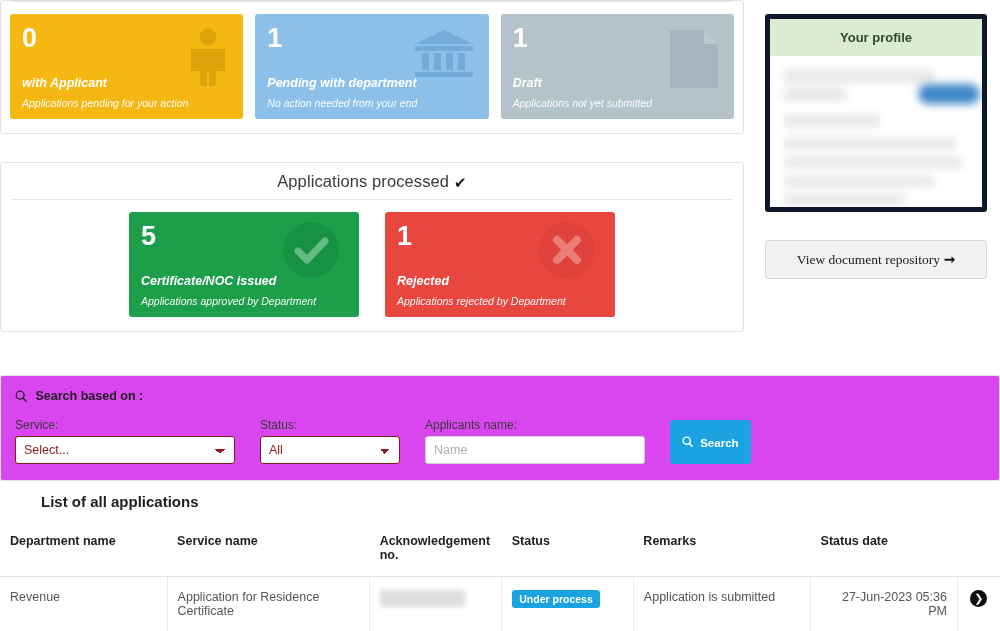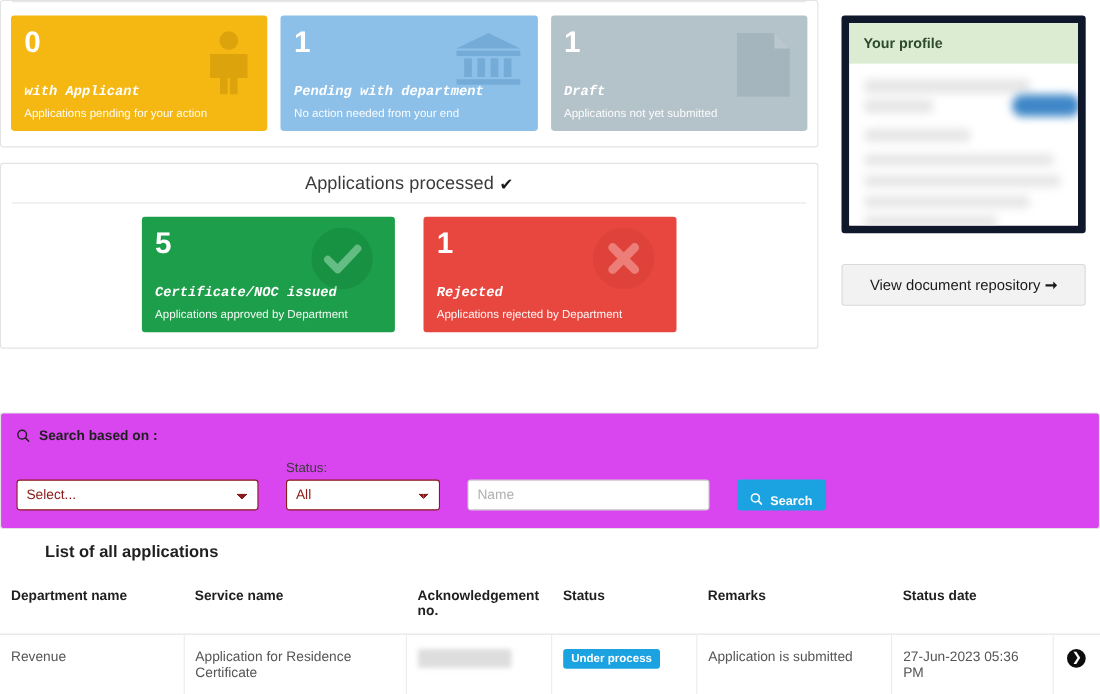--- a/index.html
+++ b/index.html
@@ -43,46 +43,46 @@
     padding: 11px 12px 0 12px;
     overflow: hidden;
     color: #ffffff;
   }
   .stat-num {
     font-size: 27px; font-weight: 700; line-height: 1;
     color: #ffffff; margin-bottom: 24px;
   }
   .stat-label {
     font-style: italic; font-size: 12.5px; font-weight: 600;
-    color: #ffffff; margin-bottom: 7px; font-family: Liberation Mono, monospace;
+    color: #ffffff; margin-bottom: 7px;
   }
   .stat-sub {
-    font-size: 10.5px; color: #ffffff;
+    font-style: italic; font-size: 10.5px; color: #ffffff;
     opacity: .95;
   }
   .card-icon {
     position: absolute; right: 14px; top: 14px;
     opacity: .35;
   }
   .card-icon.light { opacity: .45; }
 
   .c-amber { background: #f5b712; }
   .c-blue  { background: #8cc0e8; }
   .c-gray  { background: #b4c2ca; }
   .c-green { background: #1d9e4a; }
   .c-red   { background: #e8473f; }
 
   .processed-row { padding: 12px 9px 14px 9px; display: flex; gap: 26px; padding-left: 128px; }
   .processed-row .stat-card { flex: 0 0 230px; }
 
   
   .right-col { position: absolute; left: 765px; top: 14px; width: 222px; }
   .profile-card {
-    border: 7px solid #0f172a; border-radius: 3px; background: #fff;
-    height: 198px; overflow: hidden;
+    border: 5px solid #0f172a; border-radius: 3px; background: #fff;
+    height: 198px; overflow: hidden; text-align: center;
   }
   .profile-head {
     background: #dbecd2; padding: 11px 13px;
     font-size: 13px; font-weight: 700; color: #2e4a2e;
   }
   .profile-body { position: relative; height: 158px; background: #fff; }
   .blur-line {
     position: absolute; background: #e6e6e6; border-radius: 3px;
     filter: blur(4px);
   }
@@ -90,21 +90,21 @@
     position: absolute; background: #3f87c8; border-radius: 10px;
     filter: blur(4px);
   }
 
   .repo-btn {
     margin-top: 28px;
     display: block; width: 100%;
     background: #f2f2f2; border: 1px solid #d9d9d9; border-radius: 3px;
     padding: 10px 12px;
     font-size: 13.5px; color: #1a1a1a; text-align: center;
-    font-family: Liberation Sans, sans-serif;
+    font-family: Liberation Serif, serif;
     cursor: pointer;
   }
   .repo-btn .arw { font-weight: 700; margin-left: 4px; }
 
   
   .search-panel {
     position: absolute; left: 0; top: 375px; width: 1000px;
     background: #d946ef; border: 1px solid #e3e3e3; border-radius: 3px;
     padding: 13px 14px 16px 14px;
   }
@@ -133,21 +133,21 @@
     background-repeat: no-repeat;
     padding-right: 28px;
   }
   input.ctl { color: #444; }
   input.ctl::placeholder { color: #b0b0b0; }
   .f-service { width: 220px; }
   .f-ack { width: 140px; }
   .f-status { width: 140px; }
   .f-name { width: 220px; }
   .search-btn {
-    height: 28px; background: #1ba2e0; border: none; border-radius: 3px;
+    height: 44px; background: #1ba2e0; border: none; border-radius: 3px;
     color: #fff; font-size: 11.5px; font-weight: 700;
     padding: 12px 12px; cursor: pointer;
     font-family: "Liberation Sans", sans-serif;
   }
   .search-btn .mag2 { margin-right: 4px; }
 
   
   .list-title {
     position: absolute; left: 0; top: 493px;
     font-size: 15px; font-weight: 700; color: #1f1f1f; margin-left: 41px;
@@ -162,21 +162,21 @@
     font-size: 12.5px; color: #555; padding: 13px 10px;
     vertical-align: top; border-bottom: 1px solid #e2e2e2;
     border-right: 1px solid #ececec;
   }
   .tbl td:last-child { border-right: none; }
   .col-dept { width: 165px; }
   .col-svc { width: 200px; }
   .col-ack { width: 103px; }
   .col-status { width: 130px; }
   .col-rem { width: 175px; }
-  .col-date { width: 145px; }
+  .col-date { width: 145px; text-align: right; }
   .col-act { width: 42px; text-align: center; }
 
   .redact {
     display: block; width: 85px; height: 17px;
     background: #dddddd; border-radius: 2px; filter: blur(2.5px);
   }
   .badge {
     display: inline-block; background: #1ba2e0; color: #fff;
     font-size: 10.5px; font-weight: 700; border-radius: 3px;
     padding: 3px 7px;
@@ -235,21 +235,21 @@
             <svg width="52" height="62" viewBox="0 0 52 62">
                 <path d="M2 2h34l14 14v44H2z" fill="#94a6b1"></path>
                 <path d="M36 2l14 14H36z" fill="#c3ced5"></path>
               </svg>
           </span>
         </div>
 
       </div>
     </div>
 
-    <div class="panel" style="margin-top:14px">
+    <div class="panel" style="margin-top:28px">
       <div class="panel-title">
         <span>Applications processed</span><span class="tico">✔</span>
       </div>
       <div class="panel-sep"></div>
       <div class="processed-row">
 
         <div class="stat-card c-green">
           <div class="stat-num">5</div>
           <div class="stat-label">Certificate/NOC issued</div>
           <div class="stat-sub">Applications approved by Department</div>
@@ -302,34 +302,36 @@
       <span class="mag">
         <svg width="12" height="12" viewBox="0 0 14 14">
             <circle cx="6" cy="6" r="4.6" stroke="#1f1f1f" stroke-width="1.5" fill="none"></circle>
             <path d="M9.4 9.4L13 13" stroke="#1f1f1f" stroke-width="1.6" stroke-linecap="round"></path>
           </svg>
       </span><span>Search based on :</span>
     </div>
 
     <div class="fields">
       <div class="field f-service">
+        <div class="field-label">Service:</div>
         <select class="ctl">
           <option>Select...</option>
         </select>
       </div>
 
 
       <div class="field f-status">
         <div class="field-label">Status:</div>
         <select class="ctl">
           <option>All</option>
         </select>
       </div>
 
       <div class="field f-name">
+        <div class="field-label">Applicants name:</div>
         <input class="ctl" type="text" placeholder="Name" style="">
       </div>
 
       <button class="search-btn">
         <span class="mag2">
           <svg width="11" height="11" viewBox="0 0 14 14">
               <circle cx="6" cy="6" r="4.6" stroke="#ffffff" stroke-width="1.8" fill="none"></circle>
               <path d="M9.4 9.4L13 13" stroke="#ffffff" stroke-width="2" stroke-linecap="round"></path>
             </svg>
         </span><span>Search</span>

